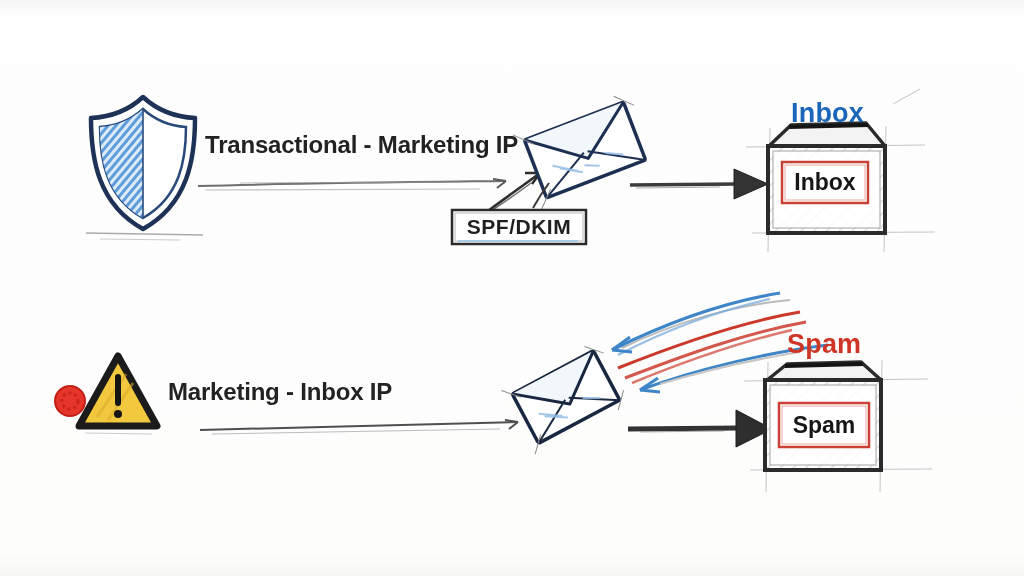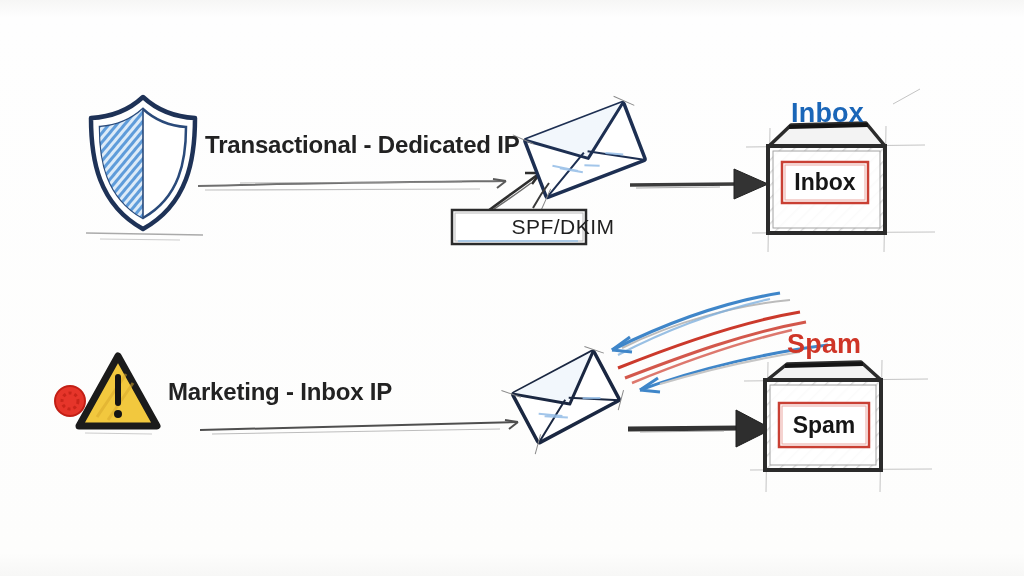--- a/index.html
+++ b/index.html
@@ -4,22 +4,22 @@
 <style>
   html,body{margin:0;padding:0;}
   body{font-family:"Liberation Sans","DejaVu Sans",sans-serif;background:#e9e9e9;}
   .stage{
     position:relative;width:1024px;height:576px;overflow:hidden;
     background:linear-gradient(180deg,#f6f6f5 0%,#fefefe 3%,#fdfdfc 96%,#f7f7f6 100%);
   }
   .stage svg{position:absolute;left:0;top:0;}
   .txt{position:absolute;color:#1b1b1b;white-space:nowrap;}
   .row-label{font-size:24px;font-weight:600;letter-spacing:-0.2px;color:#222;}
-  .badge-label{font-size:21px;font-weight:400;letter-spacing:0.5px;color:#1f1f1f;
-    width:134px;height:33px;display:flex;align-items:center;justify-content:center;margin-left:44px;}
+  .badge-label{font-size:21px;font-weight:700;letter-spacing:0.5px;color:#1f1f1f;
+    width:134px;height:33px;display:flex;align-items:center;justify-content:center;}
   .dest-title{font-size:27px;font-weight:700;letter-spacing:0.2px;}
   .dest-title.blue{color:#1a66b8;}
   .dest-title.red{color:#cf3527;}
   .box-label{font-size:23px;font-weight:600;color:#161616;display:flex;align-items:center;justify-content:center;}
 </style>
 </head>
 <body>
 
 <div class="stage">
 
@@ -136,21 +136,21 @@
       <path d="M744,381 L928,379 M750,470 L932,469 M768,362 L766,492 M882,360 L880,492" stroke="#c4c4c4" stroke-width="1" fill="none"></path>
       <polygon points="766,381 787,364 861,362 881,380" fill="#f3f3f3" stroke="#2b2b2b" stroke-width="3.5" stroke-linejoin="round"></polygon>
       <path d="M785,366 L863,364" stroke="#141414" stroke-width="4"></path>
       <rect x="765" y="380" width="116" height="90" fill="url(#grayhatch)" stroke="#2b2b2b" stroke-width="4"></rect>
       <rect x="770" y="385" width="106" height="80" fill="#ffffff" stroke="#9a9a9a" stroke-width="1" opacity="0.9"></rect>
       <rect x="779" y="403" width="90" height="44" fill="#ffffff" stroke="#c94034" stroke-width="2.5"></rect>
       <rect x="782" y="406" width="84" height="38" fill="none" stroke="#dd7066" stroke-width="1" opacity="0.6"></rect>
     </g>
   </svg>
 
-  <div class="txt row-label" style="left:205px;top:131px;">Transactional - Dedicated IP</div>
+  <div class="txt row-label" style="left:205px;top:131px;">Transactional - Marketing IP</div>
 
   <div class="txt badge-label" style="left:452px;top:210px;">SPF/DKIM</div>
 
   <div class="txt dest-title blue" style="left:791px;top:98px;">Inbox</div>
 
   <div class="txt box-label" style="left:782px;top:162px;width:86px;height:41px;">Inbox</div>
 
   <div class="txt row-label" style="left:168px;top:378px;">Marketing - Inbox IP</div>
 
   <div class="txt dest-title red" style="left:787px;top:329px;">Spam</div>

